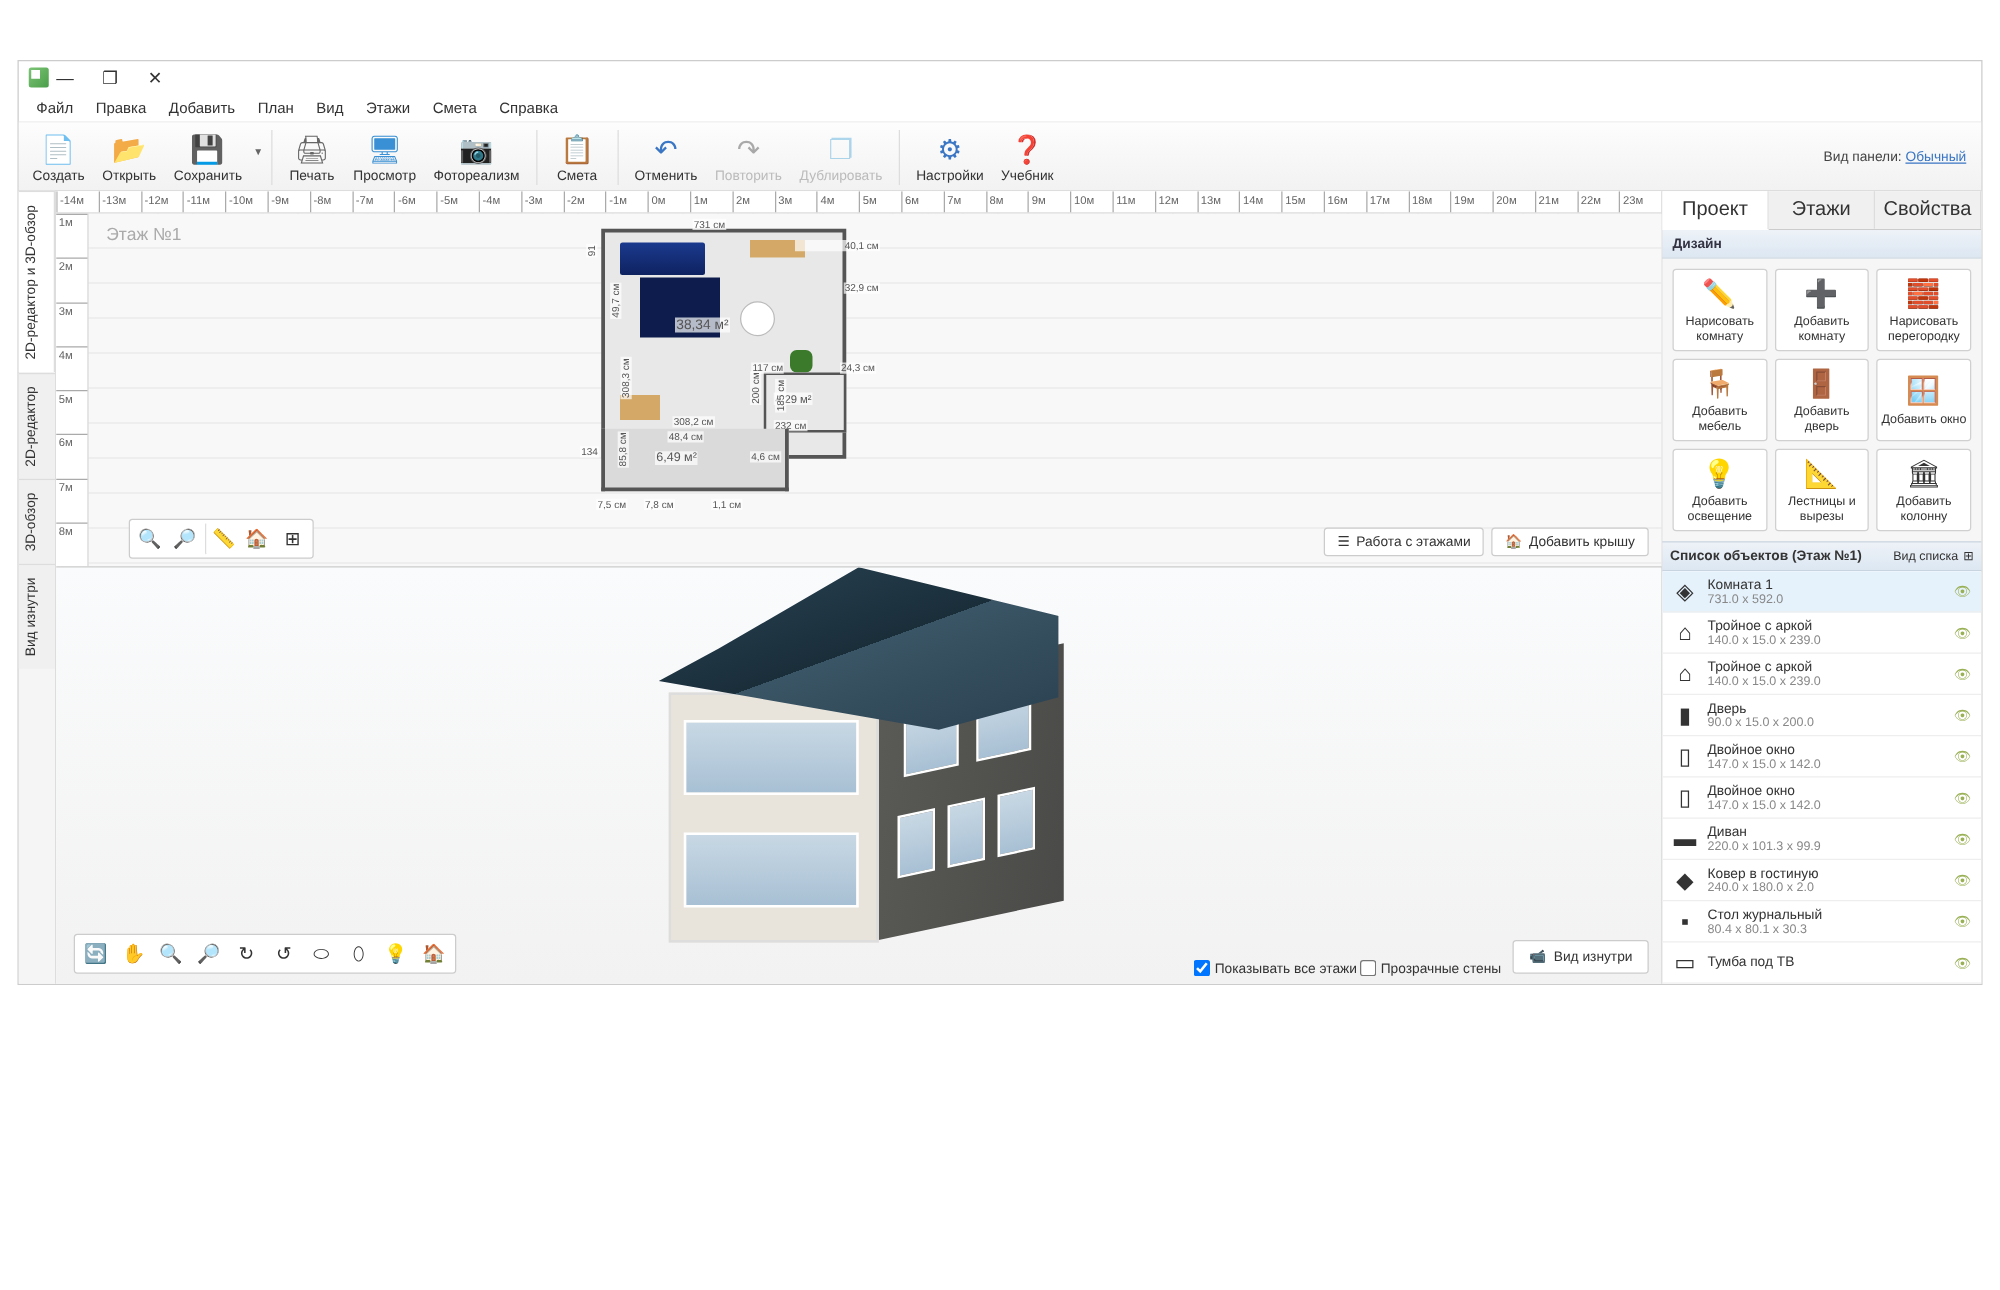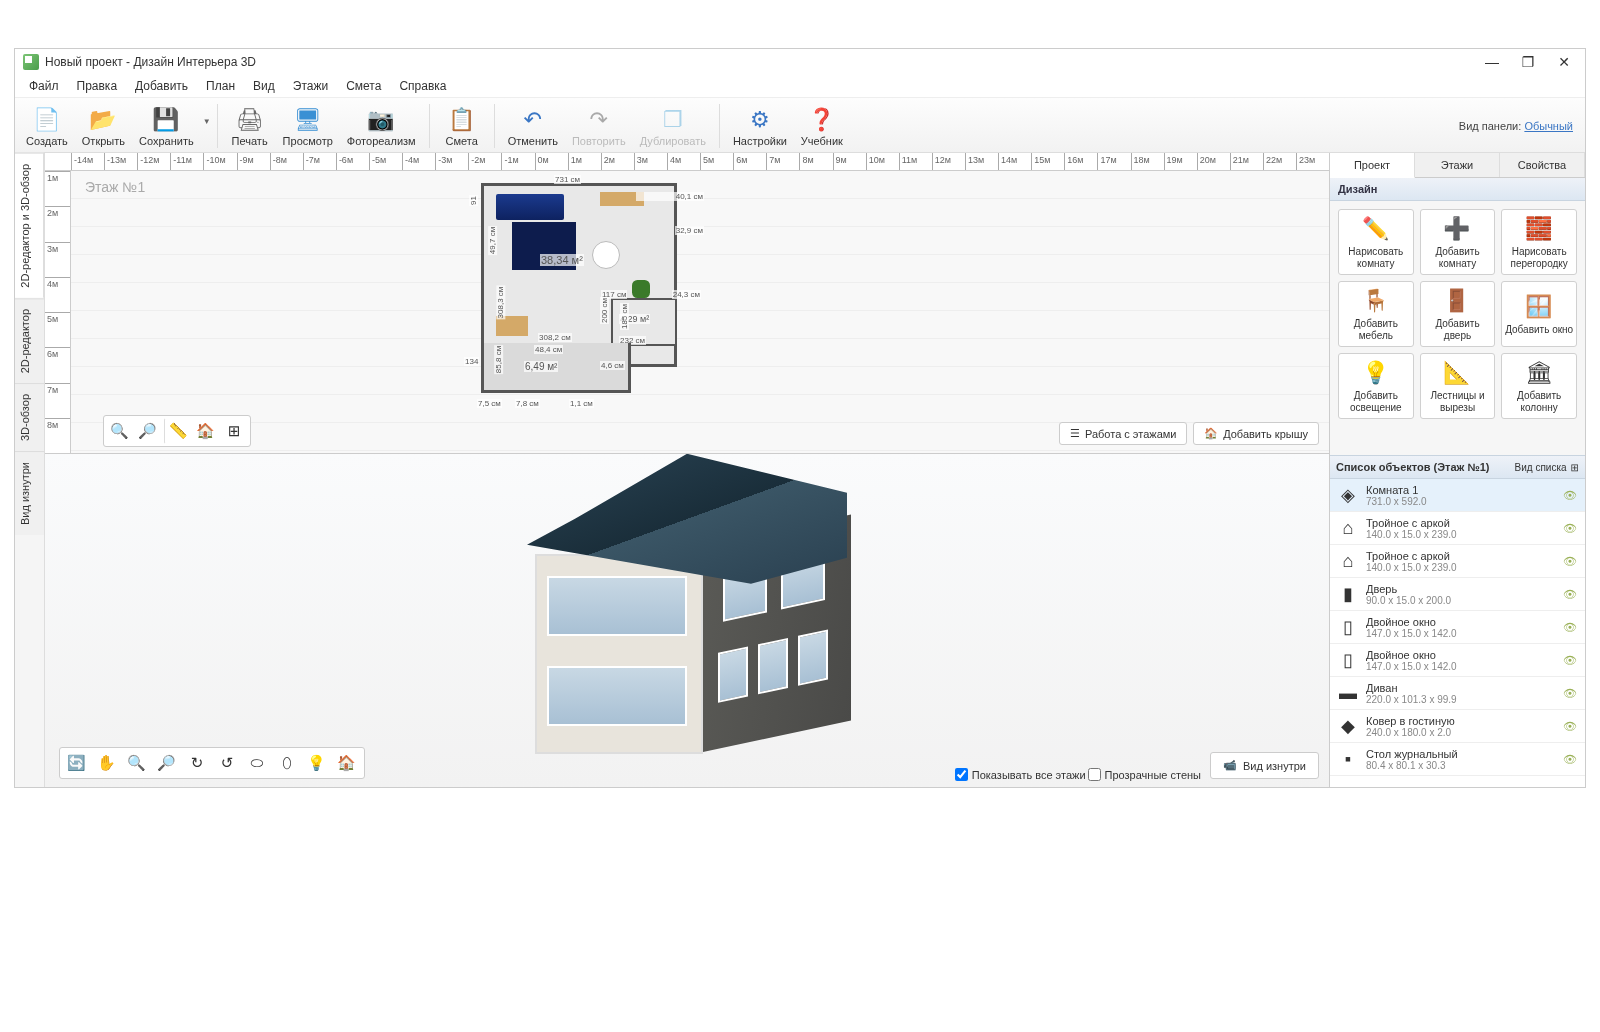--- a/index.html
+++ b/index.html
@@ -38,21 +38,21 @@
 
 
 .side-tabs { width: 30px; background: #f5f5f5; border-right: 1px solid #ddd; display:flex; flex-direction:column; }
 .side-tab { writing-mode: vertical-rl; transform: rotate(180deg); padding: 10px 4px; text-align:center; font-size: 11px; border-bottom: 1px solid #ddd; cursor:pointer; background:#f0f0f0;}
 .side-tab.active { background: #fff; border-left: 1px solid #ddd;}
 
 
 .viewports { flex:1; display:flex; flex-direction:column; min-width:0; background:#f9f9f9;}
 
 
-.ruler-h { height: 18px; background: #fff; border-bottom:1px solid #ccc; display:flex; font-size:9px; color:#666; position:relative; overflow:hidden;padding-left:26px;}
+.ruler-h { height: 18px; background: #fff; border-bottom:1px solid #ccc; display:flex; font-size:9px; color:#666; position:relative; overflow:hidden;}
 .ruler-h .tick { flex:1; border-left:1px solid #aaa; padding-left:2px; display:flex; align-items:flex-start; padding-top:2px;}
 .ruler-v { width: 26px; background:#fff; border-right:1px solid #ccc; display:flex; flex-direction:column; font-size:9px; color:#666;}
 .ruler-v .tick { flex:1; border-top:1px solid #aaa; padding-top:1px; padding-left:2px;}
 
 .viewport-2d { flex: 0 0 282px; display:flex; position:relative; background:#fdfdfd;}
 .plan-canvas { flex:1; position:relative; background: repeating-linear-gradient(#f8f8f8 0, #f8f8f8 27px, #eee 27px, #eee 28px), repeating-linear-gradient(90deg, #f8f8f8 0, #f8f8f8 27px, #eee 27px, #eee 28px); overflow:hidden;}
 .floor-label { position:absolute; left: 14px; top: 8px; color:#aaa; font-size:14px; font-weight: 500;}
 
 
 .floorplan { position:absolute; left: 410px; top: 12px; width:210px; height: 220px;}
@@ -91,29 +91,29 @@
 
 .vp3d-toolbar { position:absolute; left:14px; bottom:8px; display:flex; background:#fff; border:1px solid #ccc; border-radius:3px; padding:2px;}
 .vp3d-toolbar .vbtn { width:30px; height:26px; display:flex; align-items:center; justify-content:center; cursor:pointer; font-size:15px; border-radius:2px;}
 .vp3d-checks { position:absolute; right: 128px; bottom: 6px; display:flex; flex-direction:row; gap:2px; font-size:11px;}
 .vp3d-checks label { display:flex; align-items:center; gap:4px;}
 .view-inside-btn { position:absolute; right:10px; bottom:8px; background:#fff; border:1px solid #ccc; padding:6px 12px; border-radius:3px; font-size:11px; display:flex; align-items:center; gap:6px; cursor:pointer;}
 
 
 .right-panel { width: 256px; border-left:1px solid #ccc; display:flex; flex-direction:column; background:#f6f6f6;}
 .rtabs { display:flex; border-bottom:1px solid #ccc; background:#fdfdfd;}
-.rtab { flex:1; text-align:center; padding:6px 4px; font-size:11px; border-right:1px solid #ddd; cursor:pointer; background:#f0f0f0;}
+.rtab { flex:1; text-align:center; padding:6px 4px; font-size:16px; border-right:1px solid #ddd; cursor:pointer; background:#f0f0f0;}
 .rtab.active { background:#fff; border-bottom:1px solid #fff; margin-bottom:-1px; font-weight:500;}
 .rsection-header { background: linear-gradient(#eef2f8,#dce7f2); padding:5px 8px; font-size:11px; font-weight:bold; color:#334; border-bottom:1px solid #c8d4e0;}
 .design-grid { display:grid; grid-template-columns: repeat(3, 1fr); gap:6px; padding:8px; background:#f6f6f6;}
 .design-btn { background:#fff; border:1px solid #d0d0d0; border-radius:3px; padding:4px 2px; display:flex; flex-direction:column; align-items:center; cursor:pointer; font-size:10px; text-align:center; min-height:66px; justify-content:center;}
 .design-btn .dicon { font-size:22px; height:30px; display:flex; align-items:center;}
 .design-btn .dlabel { line-height:1.2; margin-top:2px;}
 
-.object-list-header { background: linear-gradient(#eef2f8,#dce7f2); padding:5px 6px; font-size:11px; font-weight:bold; display:flex; align-items:center; border-top:1px solid #c8d4e0; border-bottom:1px solid #c8d4e0;margin-top:28px;}
+.object-list-header { background: linear-gradient(#eef2f8,#dce7f2); padding:5px 6px; font-size:11px; font-weight:bold; display:flex; align-items:center; border-top:1px solid #c8d4e0; border-bottom:1px solid #c8d4e0;}
 .object-list-header .olh-right { margin-left:auto; font-weight:normal; font-size:10px; display:flex; align-items:center; gap:4px; cursor:pointer;}
 
 .object-list { flex:1; overflow-y:auto; background:#fff;}
 .obj-item { display:flex; align-items:center; padding:4px 6px; border-bottom:1px solid #eee; cursor:pointer;}
 .obj-item.selected { background:#e5f1fb;}
 .obj-icon { width:24px; height:24px; display:flex; align-items:center; justify-content:center; font-size:18px; margin-right:6px;}
 .obj-info { flex:1; display:flex; flex-direction:column;}
 .obj-name { font-size:11px; color:#333;}
 .obj-dims { font-size:10px; color:#888;}
 .obj-vis { width:16px; height:12px; color:#99b055; font-size:11px;}
@@ -125,21 +125,20 @@
 .ic-settings { color:#3a76c4;} .ic-help { color:#3a76c4;}
 </style>
 </head>
 <body>
 
 <div class="app-outer">
 <div class="app-window">
 
   <div class="titlebar">
     <div class="app-icon"></div>
-    <div class="title">Новый проект - Дизайн Интерьера 3D</div>
     <div class="win-controls">
       <div class="win-btn">—</div>
       <div class="win-btn">❐</div>
       <div class="win-btn">✕</div>
     </div>
   </div>
 
   <div class="menubar">
     <div class="menu-item">Файл</div>
     <div class="menu-item">Правка</div>

